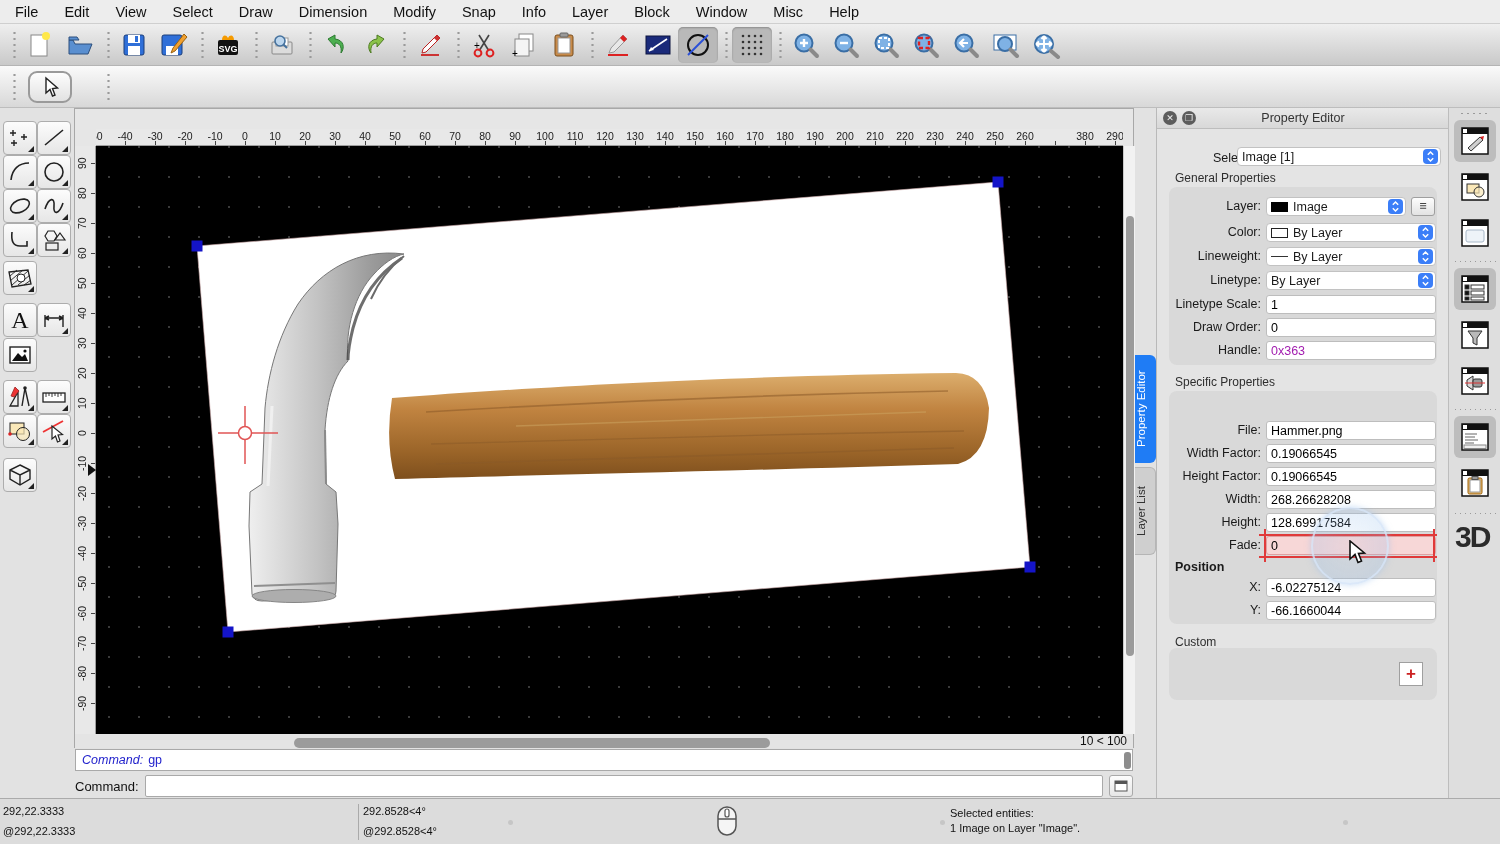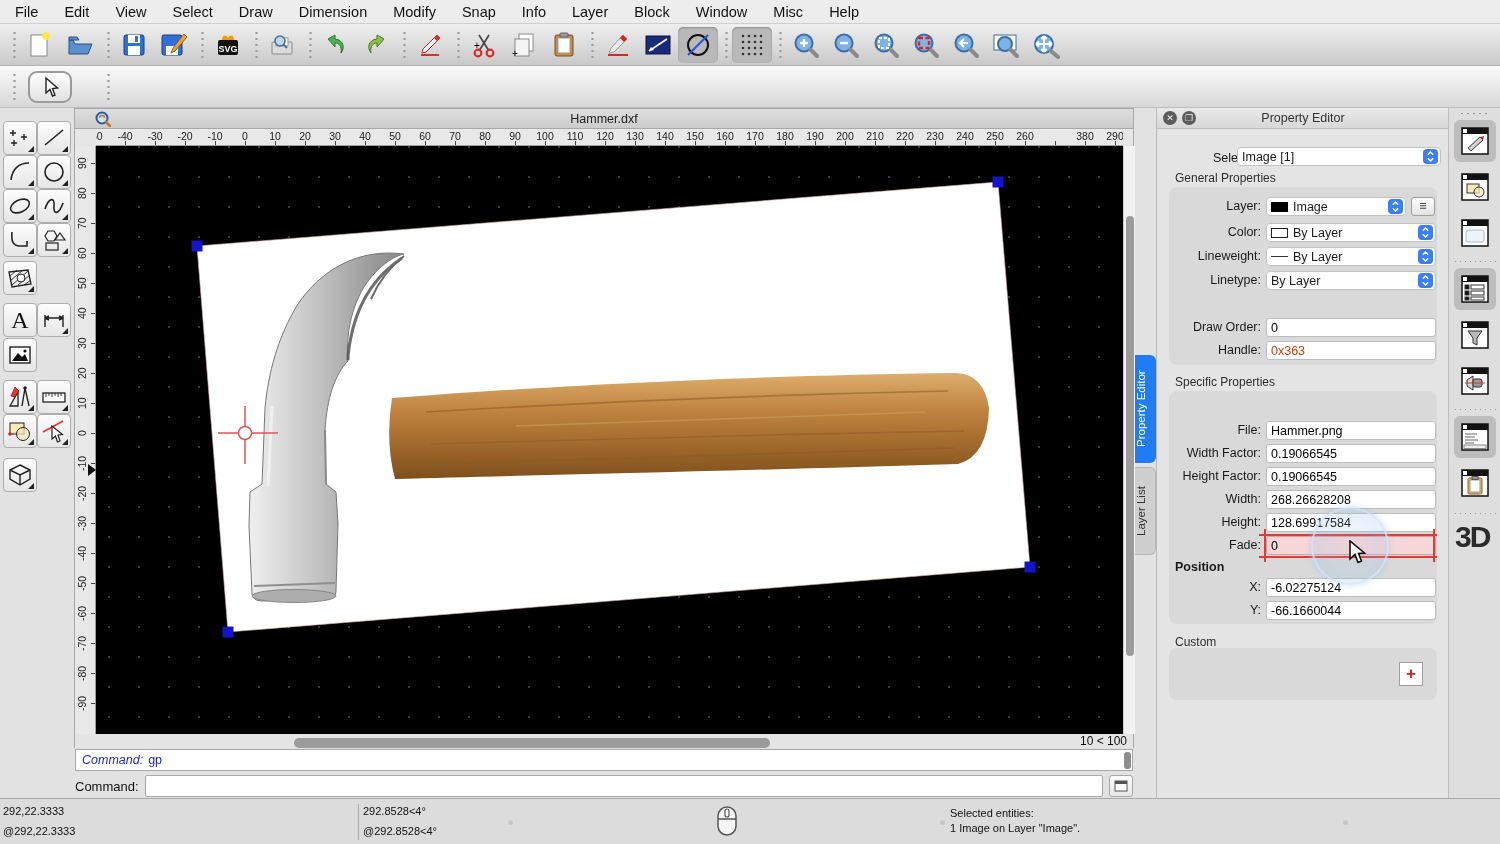--- a/index.html
+++ b/index.html
@@ -435,28 +435,20 @@
     </div>
   <div class="pbtn" style="left:3px;top:350px;">
       <svg width="28" height="26" viewBox="0 0 28 26">
         <path d="M14 3 L24 8 L24 17 L14 23 L4 17 L4 8 Z M4 8 L14 13 L24 8 M14 13 L14 23" fill="none" stroke="#222" stroke-width="1.4"></path>
       </svg>
       <span class="corner"></span>
     </div>
 </div>
 
 <div id="docwin" class="abs">
-  <div id="doctitle" class="abs">
-    <svg id="docicon" class="abs" viewBox="0 0 16 16">
-        <circle cx="7" cy="7" r="5.5" fill="#cfe2f3" stroke="#2a5aa0" stroke-width="2"></circle>
-        <line x1="11" y1="11" x2="15" y2="15" stroke="#d07020" stroke-width="2.5" stroke-linecap="round"></line>
-        <path d="M4.5 7 A2.5 2.5 0 0 1 9.5 7" fill="none" stroke="#d07020" stroke-width="1.4"></path>
-      </svg>
-    <span>Hammer.dxf</span>
-  </div>
   <div id="hruler" class="abs">
       <div class="hlab" style="left: -16px;">-50</div>
       <div class="hlab" style="left: 14px;">-40</div>
       <div class="htick" style="left: 29px;"></div>
       <div class="hlab" style="left: 44px;">-30</div>
       <div class="htick" style="left: 59px;"></div>
       <div class="hlab" style="left: 74px;">-20</div>
       <div class="htick" style="left: 89px;"></div>
       <div class="hlab" style="left: 104px;">-10</div>
       <div class="htick" style="left: 119px;"></div>
@@ -728,27 +720,31 @@
     <span class="plab">Linetype:</span>
     <div class="dd" style="width:170px;">
       <span class="flex">By Layer</span>
       <span class="stepper">
           <svg width="9" height="13" viewBox="0 0 10 14">
             <path d="M2 5 L5 2 L8 5 M2 9 L5 12 L8 9" stroke="#fff" stroke-width="1.6" fill="none"></path>
           </svg>
         </span>
     </div>
   </div>
+  <div class="prow" style="top:187px;">
+    <span class="plab">Linetype Scale:</span>
+    <input class="pfield" value="1" style="">
+  </div>
   <div class="prow" style="top:210px;">
     <span class="plab">Draw Order:</span>
     <input class="pfield" value="0" style="">
   </div>
   <div class="prow" style="top:233px;">
     <span class="plab">Handle:</span>
-    <input class="pfield" style="color: #c2410c;" value="0x363">
+    <input class="pfield" style="color: #a21caf;" value="0x363">
   </div>
 
   <div class="glabel" style="top:267px;">Specific Properties</div>
   <div class="grp" style="top:283px;height:233px;"></div>
 
   <div class="prow" style="top:313px;">
       <span class="plab">File:</span>
       <input class="pfield" value="Hammer.png" style="">
     </div>
   <div class="prow" style="top:336px;">

